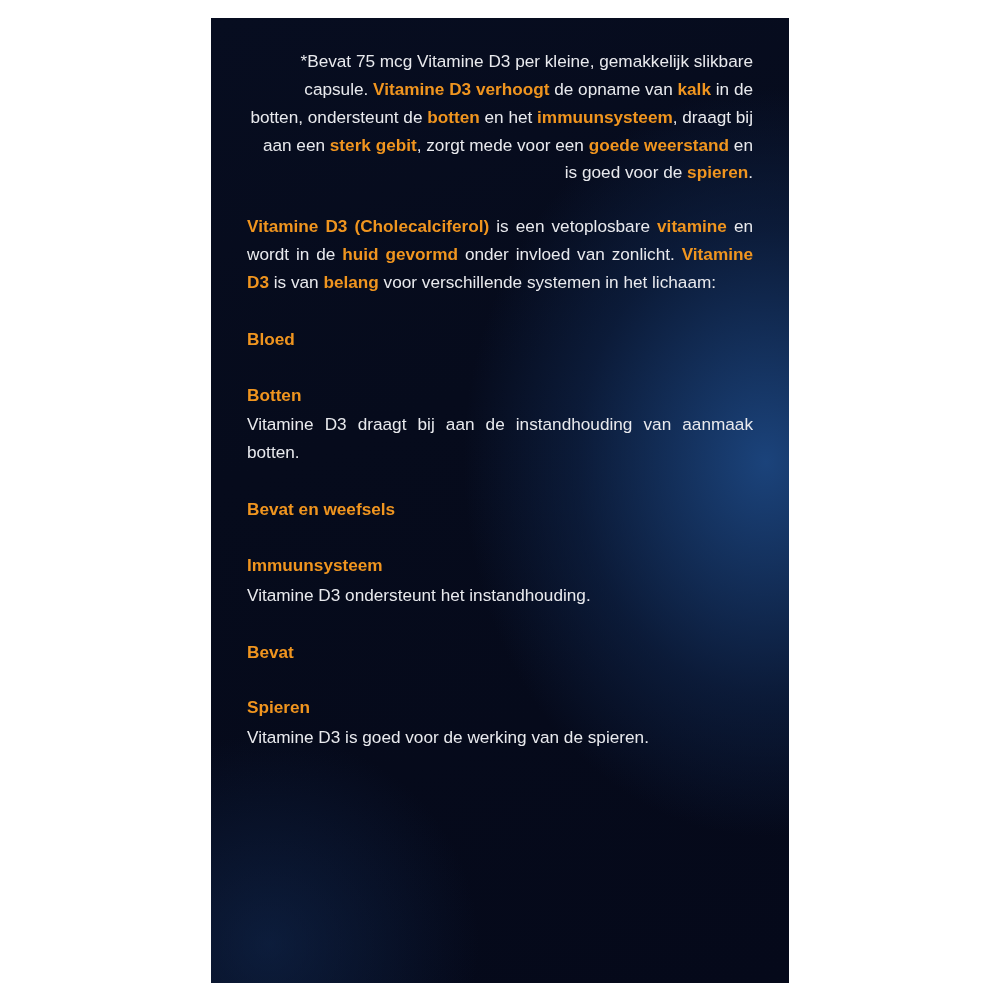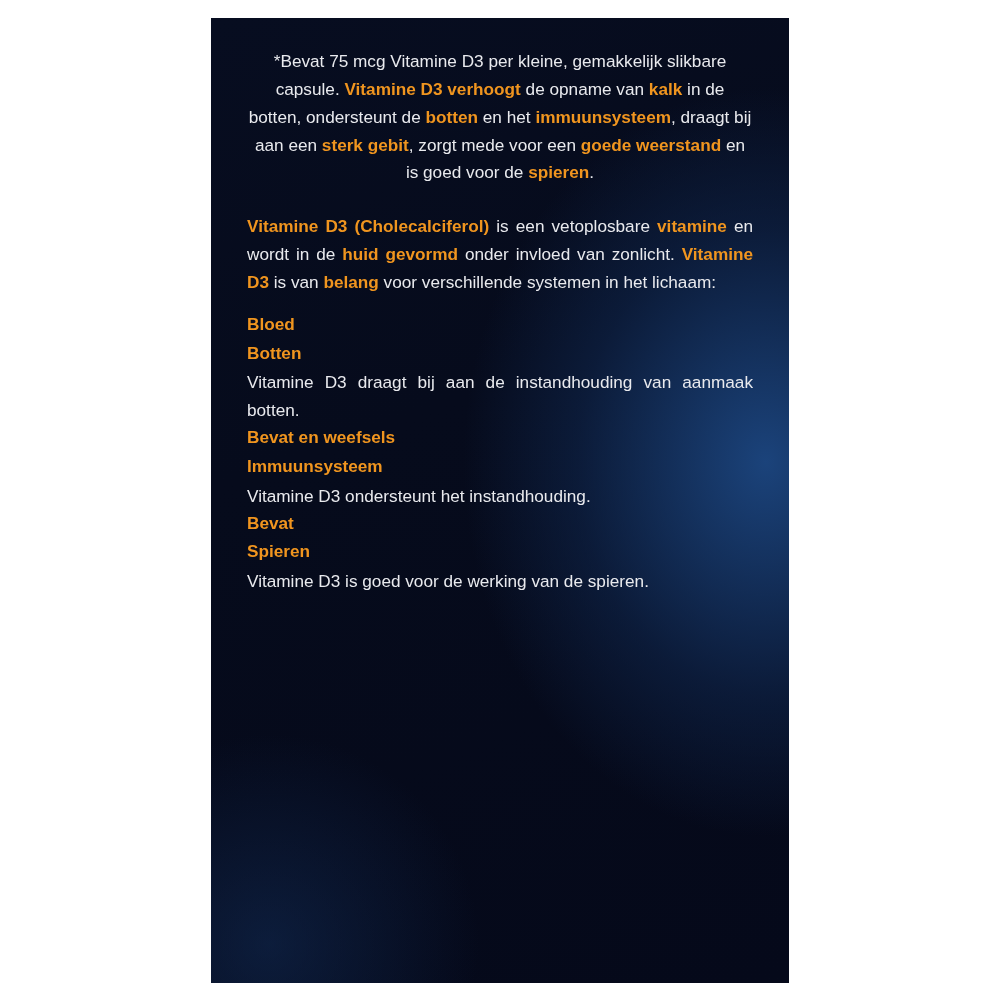--- a/index.html
+++ b/index.html
@@ -33,26 +33,27 @@
     text-align: justify;
     text-justify: inter-word;
     color: #e9eaee;
   }
   .hl {
     color: #f0951f;
     font-weight: bold;
   }
   .intro {
     margin: 0 0 4px 0;
-    text-align: center;
+    text-align: right;
   }
   .para {
-    margin: 26px 0 15px 0;
+    margin: 26px 0 0 0;
   }
   .section {
+    margin-top: 30px;
   }
   .section-title {
     color: #f0951f;
     font-weight: bold;
     font-size: 17.2px;
     line-height: 1.5;
     margin-bottom: 3px;
     text-align: left;
   }
   .section-body {

